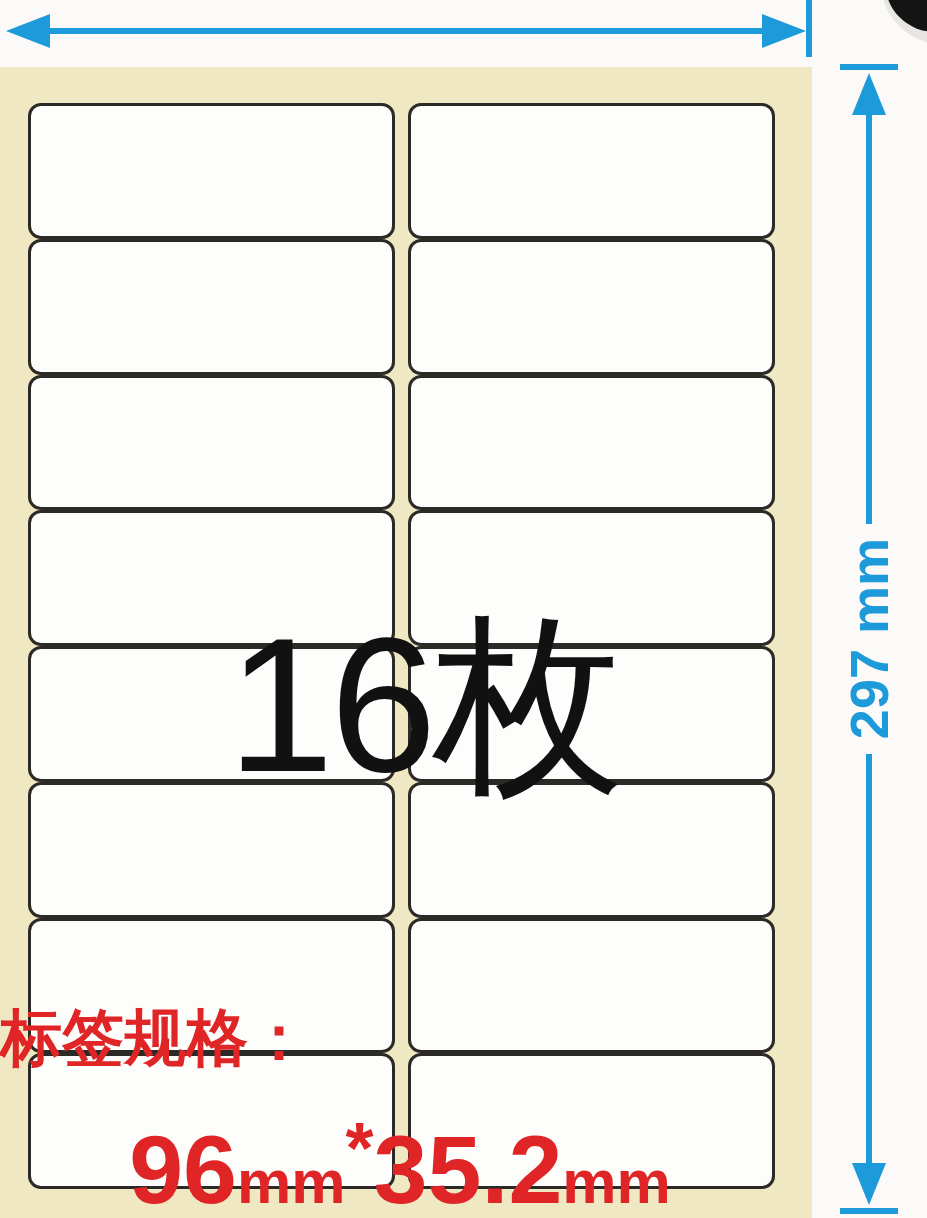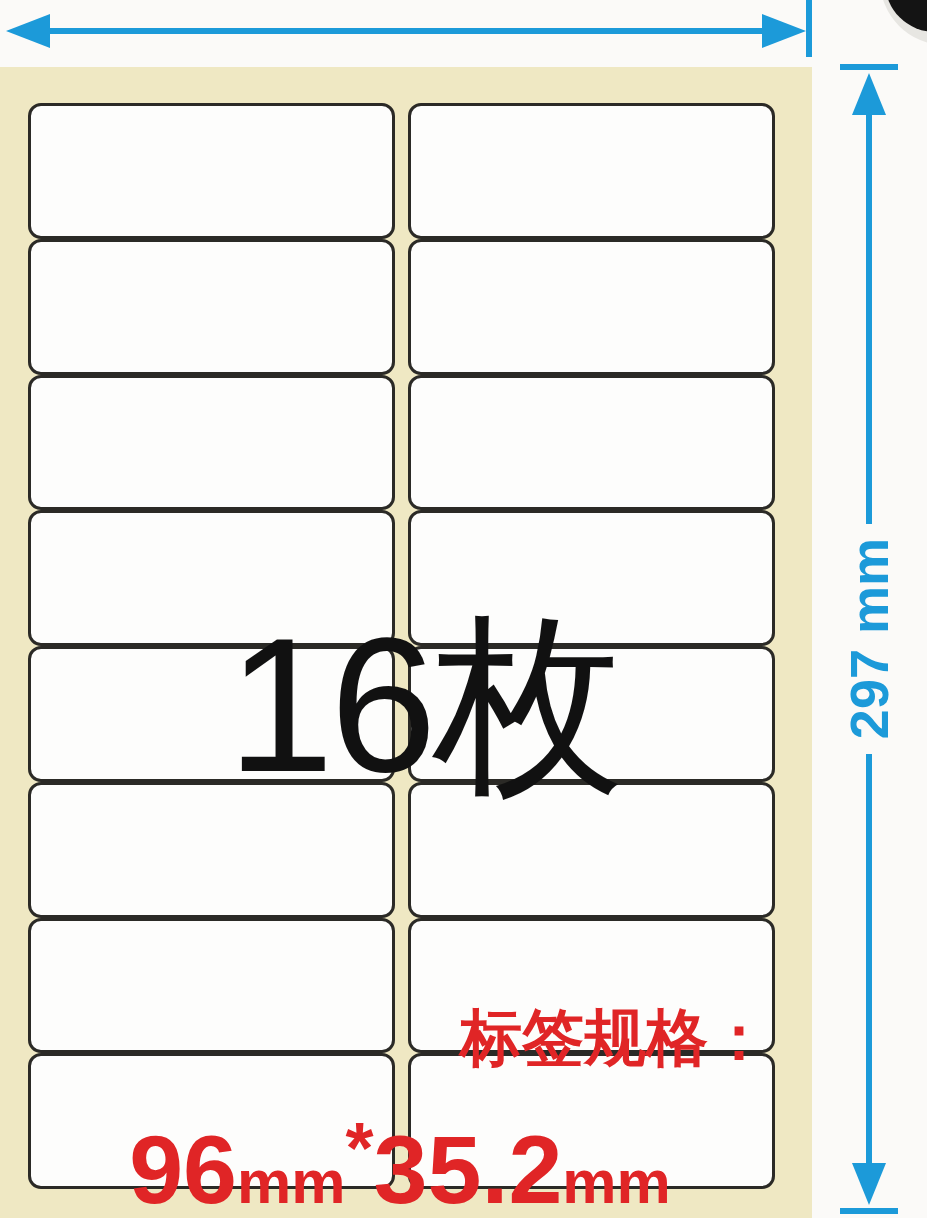--- a/index.html
+++ b/index.html
@@ -60,21 +60,21 @@
     position:absolute; left:0; top:538px; width:812px;
     text-align:center;
     font-size:192px; line-height:200px; font-weight:400;
     letter-spacing:-4px;
     color:var(--count-color);
     pointer-events:none;
     margin-left:18px;
   }
   .spec-caption {
     position:absolute; left:0; top:934px; width:770px;
-    text-align:right;
+    text-align:left;
     font-size:62px; line-height:74px; font-weight:700;
     color:var(--accent-red);
     pointer-events:none;
   }
   .spec-value {
     position:absolute; left:0; top:1040px; width:800px;
     text-align:center;
     font-weight:700; color:var(--accent-red);
     white-space:nowrap;
     pointer-events:none;

